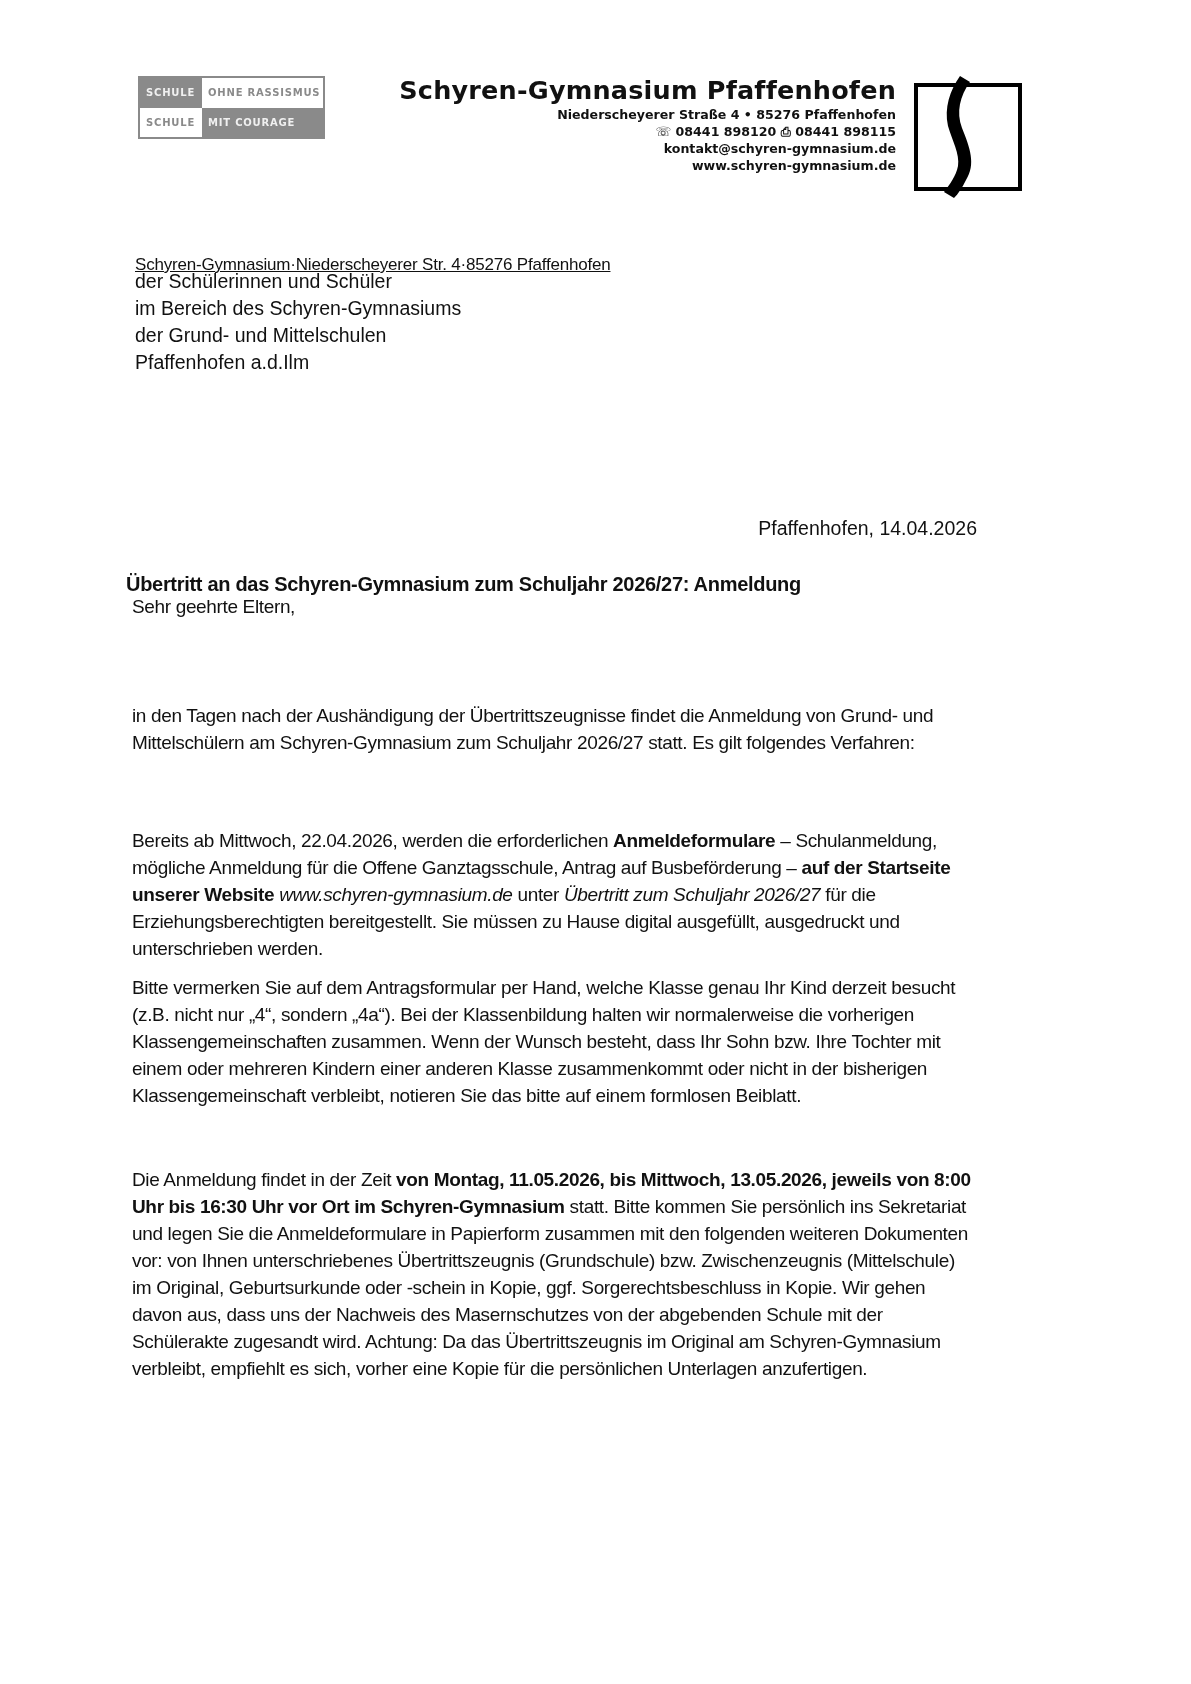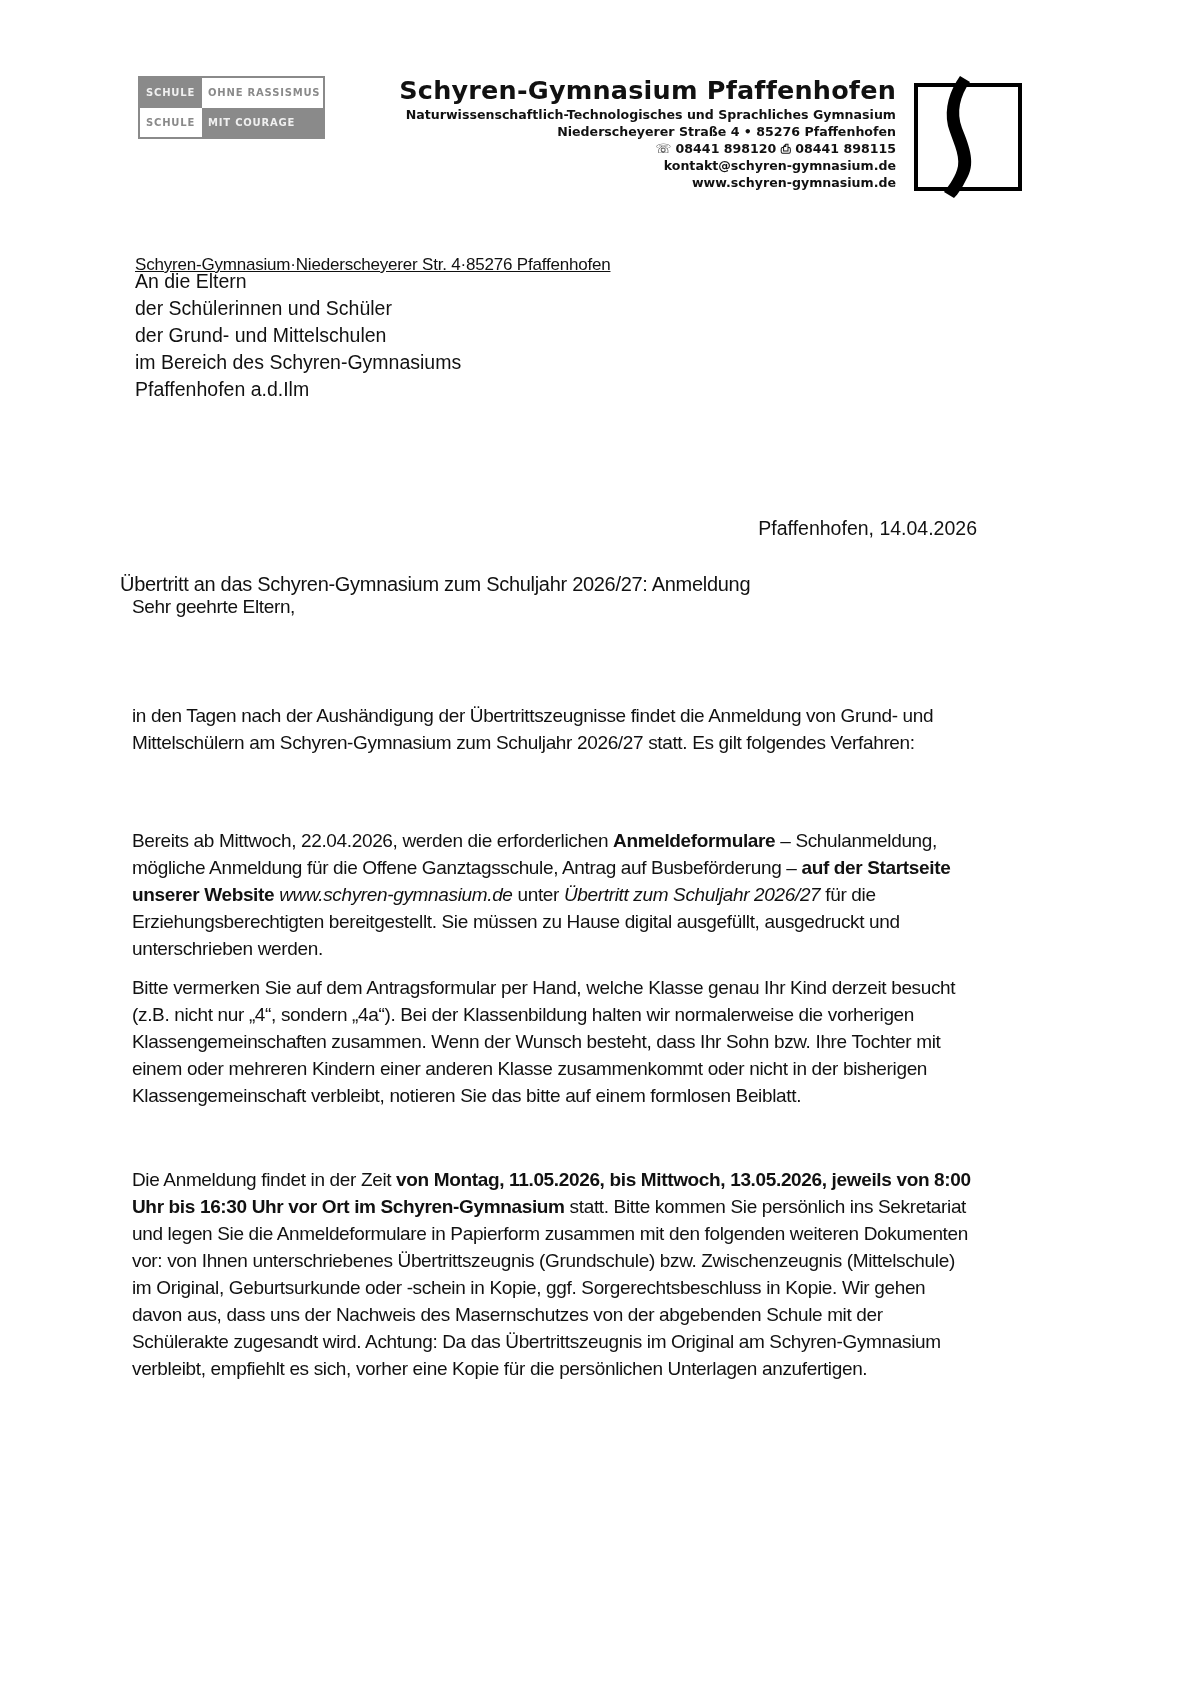--- a/index.html
+++ b/index.html
@@ -22,21 +22,21 @@
 
   .slogo { left: 914px; top: 76px; width: 110px; height: 122px; }
 
   
   .retaddr { left: 135px; top: 255px; font-size: 17px; text-decoration: underline; letter-spacing: -0.2px; }
 
   .recipient { left: 135px; top: 268px; font-size: 19.5px; line-height: 27px; }
 
   .date { right: 214px; top: 517px; font-size: 19.5px; }
 
-  .subject { left: 120px; top: 573px; font-size: 20px; font-weight: normal; letter-spacing: -0.3px; }
+  .subject { left: 126px; top: 573px; font-size: 20px; font-weight: bold; letter-spacing: -0.3px; }
 
   .body { left: 132px; width: 845px; font-size: 19px; line-height: 27px; letter-spacing: -0.35px; }
   .salutation { top: 593px; }
   .p1 { top: 683px; }
   .p2 { top: 808px; }
   .p3 { top: 955px; }
   .p4 { top: 1147px; }
   b { font-weight: bold; }
   i { font-style: italic; }
 </style>
@@ -45,44 +45,42 @@
 
 <div class="abs sor">
   <div class="dark">SCHULE</div>
   <div class="light">OHNE RASSISMUS</div>
   <div class="light">SCHULE</div>
   <div class="dark">MIT COURAGE</div>
 </div>
 
 <div class="abs head">
   <div class="name">Schyren-Gymnasium Pfaffenhofen</div>
-  <div class="line">Naturwissenschaftlich-Technologisches und Sprachliches Gymnasium</div>
   <div class="line">Niederscheyerer Straße 4 • 85276 Pfaffenhofen</div>
   <div class="line">
     <span>☏</span>
     <span>08441 898120</span>
     <span>⎙</span>
     <span>08441 898115</span>
   </div>
   <div class="line">kontakt@schyren-gymnasium.de</div>
   <div class="line">www.schyren-gymnasium.de</div>
 </div>
 
 <svg class="abs slogo" viewBox="0 0 110 122">
   <rect x="2" y="9" width="104" height="104" fill="none" stroke="#000" stroke-width="4"></rect>
   <path d="M46 0 L56 6 C46 20 42 36 48 52 C56 72 62 88 52 104 C48 112 44 118 40 122 L30 116 C36 108 42 100 44 90 C46 78 38 64 34 50 C30 32 36 14 46 0 Z" fill="#000"></path>
 </svg>
 
 <div class="abs retaddr">Schyren-Gymnasium·Niederscheyerer Str. 4·85276 Pfaffenhofen</div>
 
 <div class="abs recipient">
-  <div>An die Eltern</div>
   <div>der Schülerinnen und Schüler</div>
+  <div>im Bereich des Schyren-Gymnasiums</div>
   <div>der Grund- und Mittelschulen</div>
-  <div>im Bereich des Schyren-Gymnasiums</div>
   <div>Pfaffenhofen a.d.Ilm</div>
 </div>
 
 <div class="abs date">Pfaffenhofen, 14.04.2026</div>
 
 <div class="abs subject">Übertritt an das Schyren-Gymnasium zum Schuljahr 2026/27: Anmeldung</div>
 
 <div class="abs body salutation">Sehr geehrte Eltern,</div>
 
 <p class="abs body p1">in den Tagen nach der Aushändigung der Übertrittszeugnisse findet die Anmeldung von Grund- und Mittelschülern am Schyren-Gymnasium zum Schuljahr 2026/27 statt. Es gilt folgendes Verfahren:</p>

